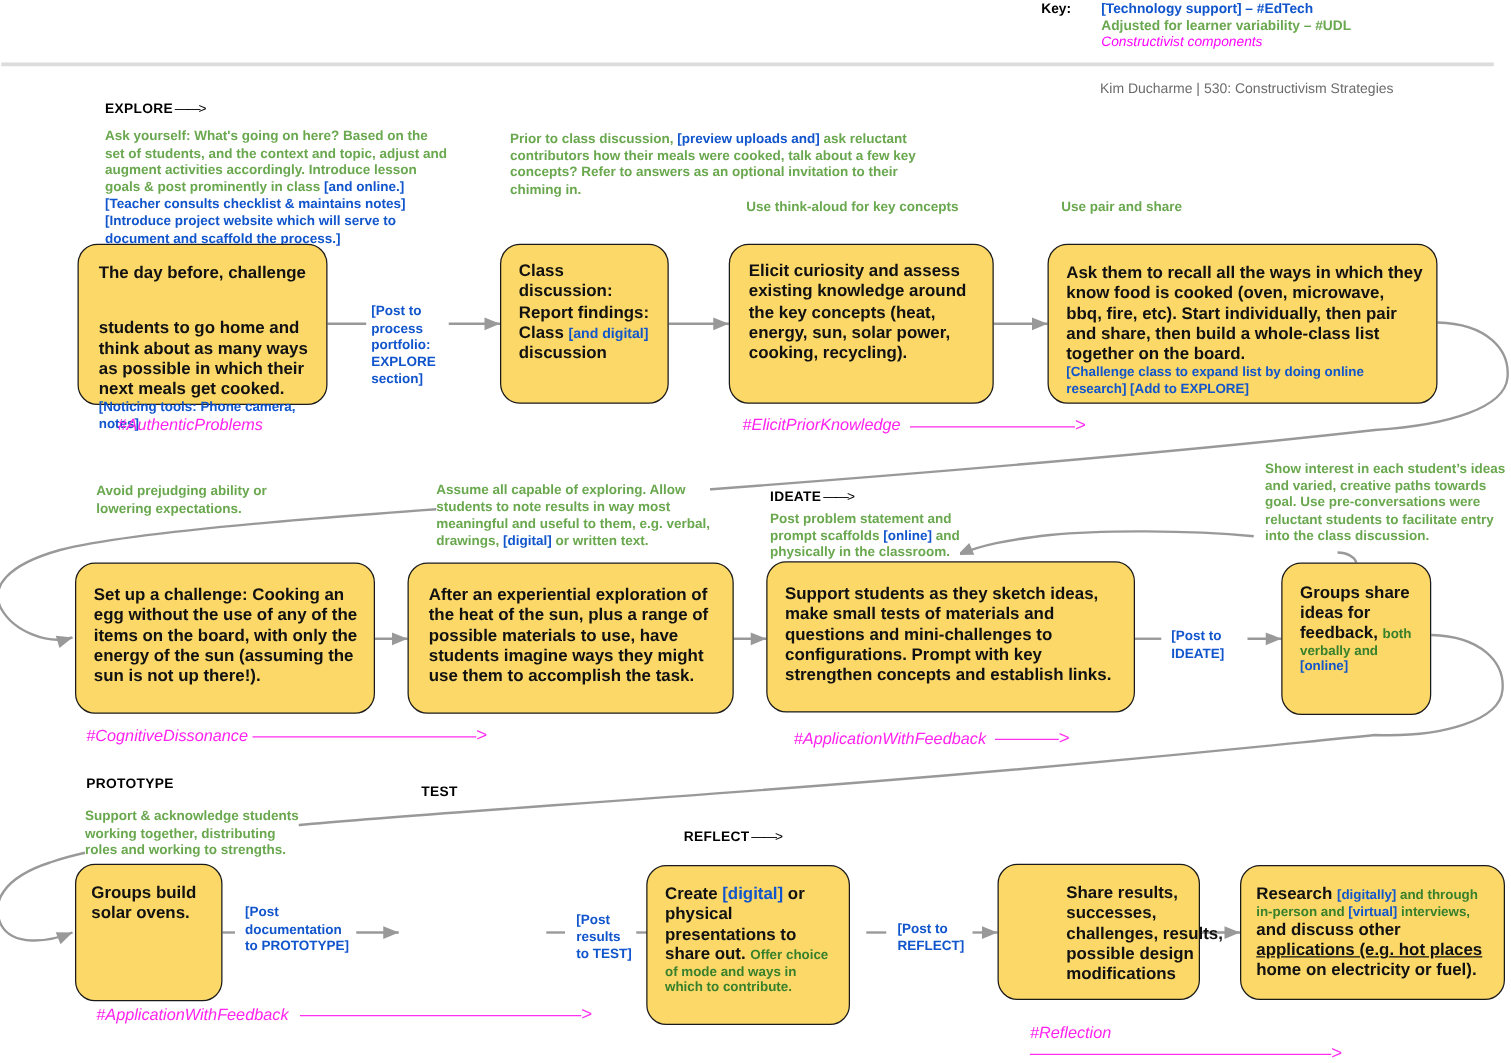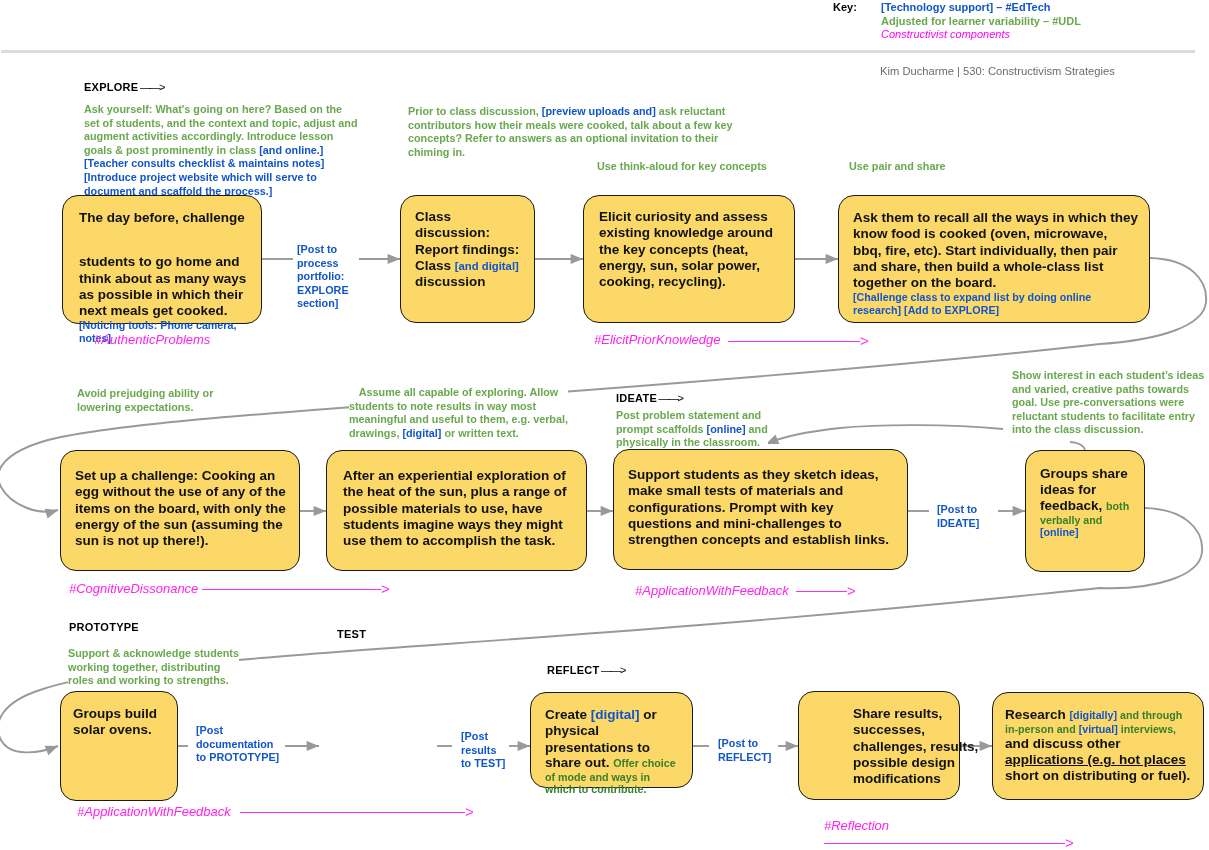--- a/index.html
+++ b/index.html
@@ -149,21 +149,21 @@
       <div class="ln" style="height: 13.6px; line-height: 13.6px;"><span>portfolio:</span></div>
       <div class="ln" style="height: 13.6px; line-height: 13.6px;"><span>EXPLORE</span></div>
       <div class="ln" style="height: 13.6px; line-height: 13.6px;"><span>section]</span></div>
     </div>
 
   <div class="note" style="left:77px;top:387px;">
       <div class="ln" style="height: 13.6px; line-height: 13.6px;"><span>Avoid prejudging ability or</span></div>
       <div class="ln" style="height: 13.6px; line-height: 13.6px;"><span>lowering expectations.</span></div>
     </div>
   <div class="note" style="left:349px;top:386px;">
-      <div class="ln" style="height: 13.6px; line-height: 13.6px; text-align: center;"><span>Assume all capable of exploring. Allow</span></div>
+      <div class="ln" style="height: 13.6px; line-height: 13.6px;"><span>Assume all capable of exploring. Allow</span></div>
       <div class="ln" style="height: 13.6px; line-height: 13.6px;"><span>students to note results in way most</span></div>
       <div class="ln" style="height: 13.6px; line-height: 13.6px;"><span>meaningful and useful to them, e.g. verbal,</span></div>
       <div class="ln" style="height: 13.6px; line-height: 13.6px;"><span>drawings, </span><span class="b">[digital]</span><span> or written text.</span></div>
     </div>
   <div class="phase" style="left:616px;top:392px;"><span>IDEATE</span><span class="pharr">&nbsp;——&gt;</span></div>
   <div class="note" style="left:616px;top:409px;">
       <div class="ln" style="height: 13.6px; line-height: 13.6px;"><span>Post problem statement and</span></div>
       <div class="ln" style="height: 13.6px; line-height: 13.6px;"><span>prompt scaffolds </span><span class="b">[online]</span><span> and</span></div>
       <div class="ln" style="height: 13.6px; line-height: 13.6px;"><span>physically in the classroom.</span></div>
     </div>
@@ -190,22 +190,22 @@
         <div class="ln" style="height: 16.3px; line-height: 16.3px;"><span>the heat of the sun, plus a range of</span></div>
         <div class="ln" style="height: 16.3px; line-height: 16.3px;"><span>possible materials to use, have</span></div>
         <div class="ln" style="height: 16.3px; line-height: 16.3px;"><span>students imagine ways they might</span></div>
         <div class="ln" style="height: 16.3px; line-height: 16.3px;"><span>use them to accomplish the task.</span></div>
       </div>
   </div>
   <div class="box" style="left:613px;top:449px;width:295px;height:121px;">
     <div class="bt" style="left:14px;top:17px;">
         <div class="ln" style="height: 16.3px; line-height: 16.3px;"><span>Support students as they sketch ideas,</span></div>
         <div class="ln" style="height: 16.3px; line-height: 16.3px;"><span>make small tests of materials and</span></div>
+        <div class="ln" style="height: 16.3px; line-height: 16.3px;"><span>questions and mini-challenges to</span></div>
         <div class="ln" style="height: 16.3px; line-height: 16.3px;"><span>configurations. Prompt with key</span></div>
-        <div class="ln" style="height: 16.3px; line-height: 16.3px;"><span>questions and mini-challenges to</span></div>
         <div class="ln" style="height: 16.3px; line-height: 16.3px;"><span>strengthen concepts and establish links.</span></div>
       </div>
   </div>
   <div class="box" style="left:1025px;top:450px;width:120px;height:122px;">
     <div class="bt" style="left:14px;top:15px;">
         <div class="ln" style="height: 16px; line-height: 16px;"><span>Groups share</span></div>
         <div class="ln" style="height: 16px; line-height: 16px;"><span>ideas for</span></div>
         <div class="ln" style="height: 16px; line-height: 16px;"><span>feedback, </span><span class="g sm">both</span></div>
         <div class="ln" style="height: 12px; line-height: 12px;"><span class="g sm">verbally and</span></div>
         <div class="ln" style="height: 12.6px; line-height: 12.6px;"><span class="b sm">[online]</span></div>
@@ -225,21 +225,21 @@
     </div>
   <div class="phase" style="left:337px;top:628px;"><span>TEST</span></div>
   <div class="phase" style="left:547px;top:664px;"><span>REFLECT</span><span class="pharr">&nbsp;——&gt;</span></div>
 
   <div class="box" style="left:60px;top:691px;width:118px;height:110px;">
     <div class="bt" style="left:12px;top:14px;">
         <div class="ln" style="height: 16.3px; line-height: 16.3px;"><span>Groups build</span></div>
         <div class="ln" style="height: 16.3px; line-height: 16.3px;"><span>solar ovens.</span></div>
       </div>
   </div>
-  <div class="box" style="left:530px;top:692px;width:163px;height:96px;">
+  <div class="box" style="left:517px;top:692px;width:163px;height:128px;">
     <div class="bt" style="left:14px;top:14px;">
         <div class="ln" style="height: 16px; line-height: 16px;"><span>Create </span><span class="b">[digital]</span><span> or</span></div>
         <div class="ln" style="height: 16.6px; line-height: 16.6px;"><span>physical</span></div>
         <div class="ln" style="height: 15.5px; line-height: 15.5px;"><span>presentations to</span></div>
         <div class="ln" style="height: 15.5px; line-height: 15.5px;"><span>share out. </span><span class="g sm">Offer choice</span></div>
         <div class="ln" style="height: 12.4px; line-height: 12.4px;"><span class="g sm">of mode and ways in</span></div>
         <div class="ln" style="height: 12.6px; line-height: 12.6px;"><span class="g sm">which to contribute.</span></div>
       </div>
   </div>
   <div class="box" style="left:798px;top:691px;width:162px;height:109px;">
@@ -250,21 +250,21 @@
         <div class="ln" style="height: 16.3px; line-height: 16.3px;"><span>possible design</span></div>
         <div class="ln" style="height: 16.3px; line-height: 16.3px;"><span>modifications</span></div>
       </div>
   </div>
   <div class="box" style="left:992px;top:692px;width:212px;height:108px;">
     <div class="bt" style="left:12px;top:14px;">
         <div class="ln" style="height: 16.3px; line-height: 16.3px;"><span>Research </span><span class="b sm">[digitally]</span><span class="g sm"> and through</span></div>
         <div class="ln" style="height: 12.6px; line-height: 12.6px;"><span class="g sm">in-person and </span><span class="b sm">[virtual]</span><span class="g sm"> interviews,</span></div>
         <div class="ln" style="height: 16.3px; line-height: 16.3px;"><span>and discuss other</span></div>
         <div class="ln" style="height: 16.3px; line-height: 16.3px; text-decoration: underline;"><span>applications (e.g. hot places</span></div>
-        <div class="ln" style="height: 16.3px; line-height: 16.3px;"><span>short on distributing or fuel).</span></div>
+        <div class="ln" style="height: 16.3px; line-height: 16.3px;"><span>home on electricity or fuel).</span></div>
       </div>
   </div>
 
   <div class="conn" style="left:196px;top:724px;">
       <div class="ln" style="height: 13.6px; line-height: 13.6px;"><span>[Post</span></div>
       <div class="ln" style="height: 13.6px; line-height: 13.6px;"><span>documentation</span></div>
       <div class="ln" style="height: 13.6px; line-height: 13.6px;"><span>to PROTOTYPE]</span></div>
     </div>
   <div class="conn" style="left:461px;top:730px;">
       <div class="ln" style="height: 13.6px; line-height: 13.6px;"><span>[Post</span></div>

